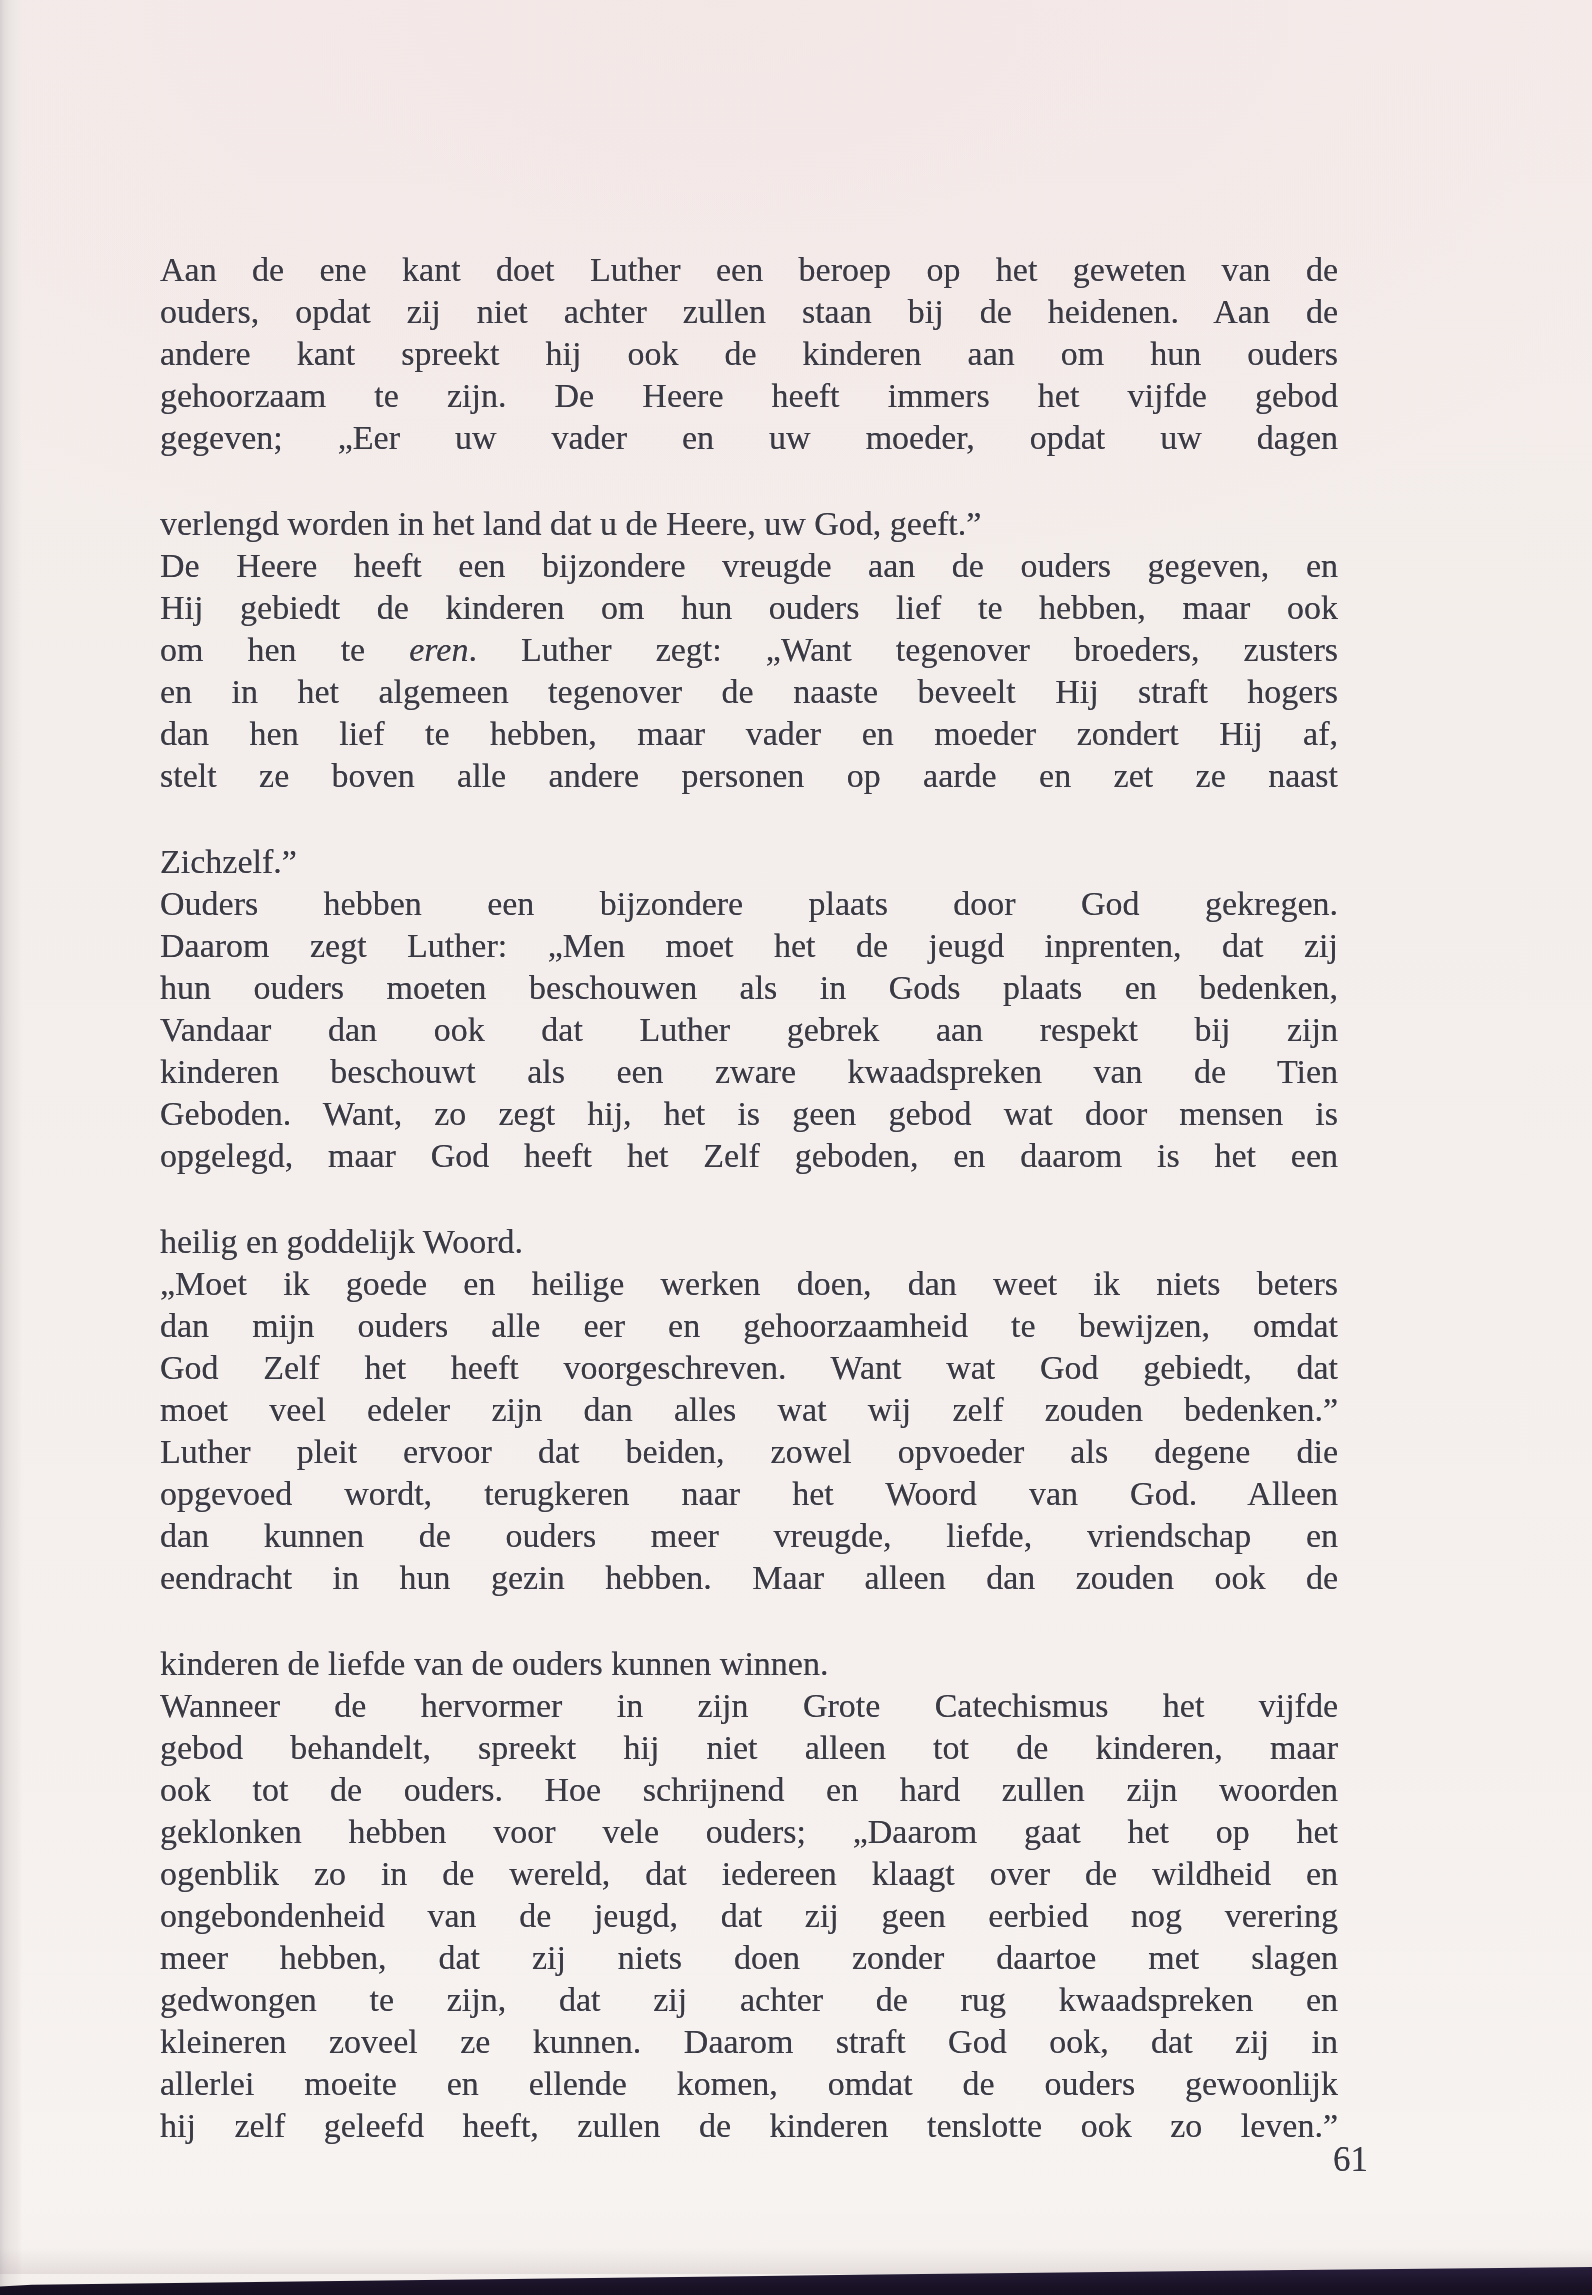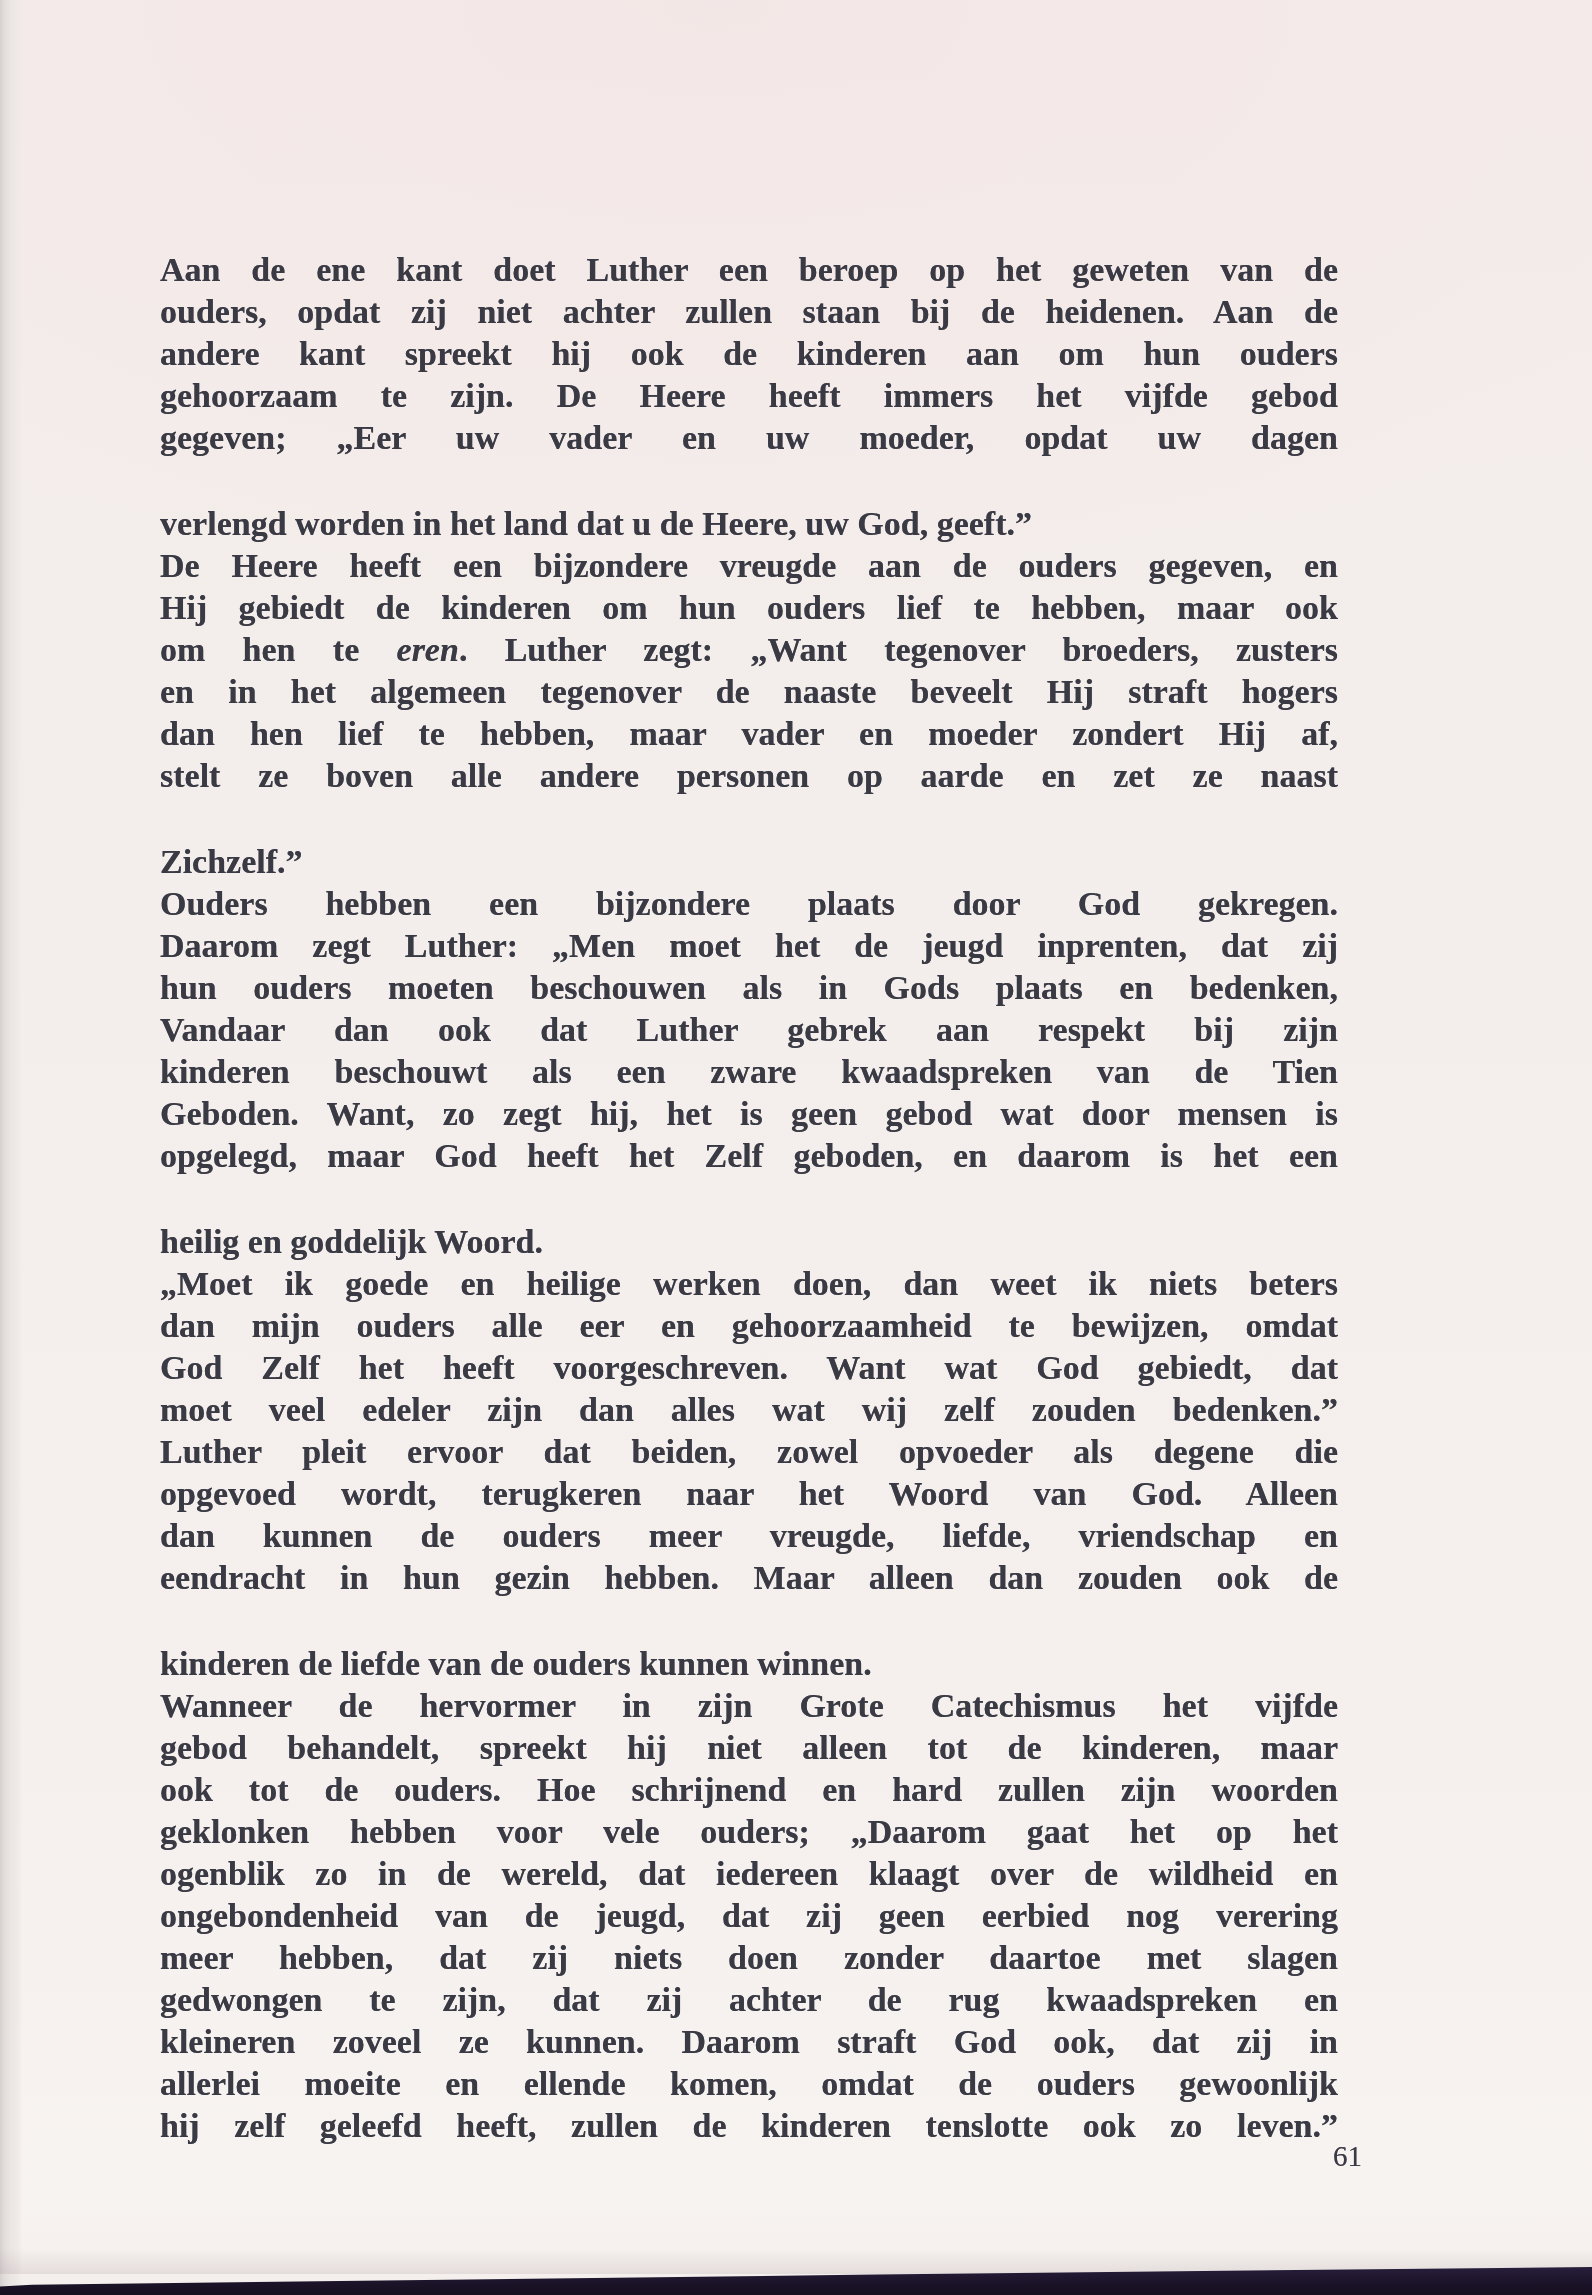--- a/index.html
+++ b/index.html
@@ -12,25 +12,25 @@
   }
   .scan-edge{
     position:absolute;left:0;top:0;bottom:0;width:22.4px;
     background:linear-gradient(90deg,#d5cfcf 0,#e2dcdb 4.3px,#eae4e2 10.4px,#efe9e7 17.3px,rgba(239,233,231,0) 22.4px);
   }
   .text-block{
     position:absolute;left:160px;top:249px;width:1178px;
     font-size:34px;line-height:42px;color:var(--ink,#3a3a45);
     text-shadow:0 0 0.5px rgba(58,58,69,.7);
   }
-  .ln{text-align:justify;text-align-last:justify;font-weight:bold;}
+  .ln{text-align:justify;text-align-last:justify;}
   .ln.left{text-align-last:left;margin-top:44px;}
   .ln i{font-style:italic;}
   .page-number{
-    position:absolute;left:1333px;top:2140px;font-size:29px;
+    position:absolute;left:1333px;top:2140px;font-size:35px;
     color:var(--ink,#3a3a45);text-shadow:0 0 0.5px rgba(58,58,69,.7);
   }
   .band-shadow{
     position:absolute;left:0;right:0;bottom:21px;height:26px;
     background:linear-gradient(180deg,rgba(130,110,120,0),rgba(130,110,120,.15));
   }
   .bottom-band{
     position:absolute;left:0;right:0;bottom:0;height:33px;
     background:linear-gradient(180deg,#2b2242,#1a1226 70%,#15101f);
     clip-path:polygon(0 74%,2% 69%,55% 38%,100% 15%,100% 100%,0 100%);

